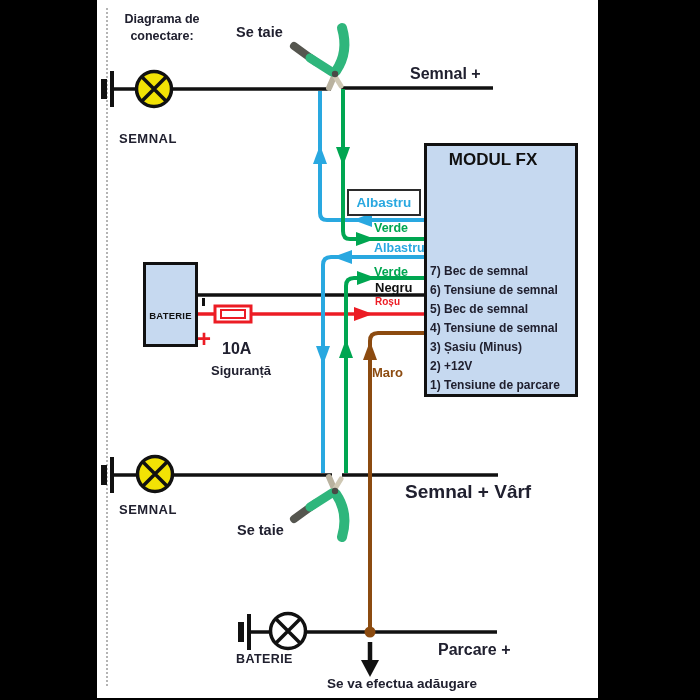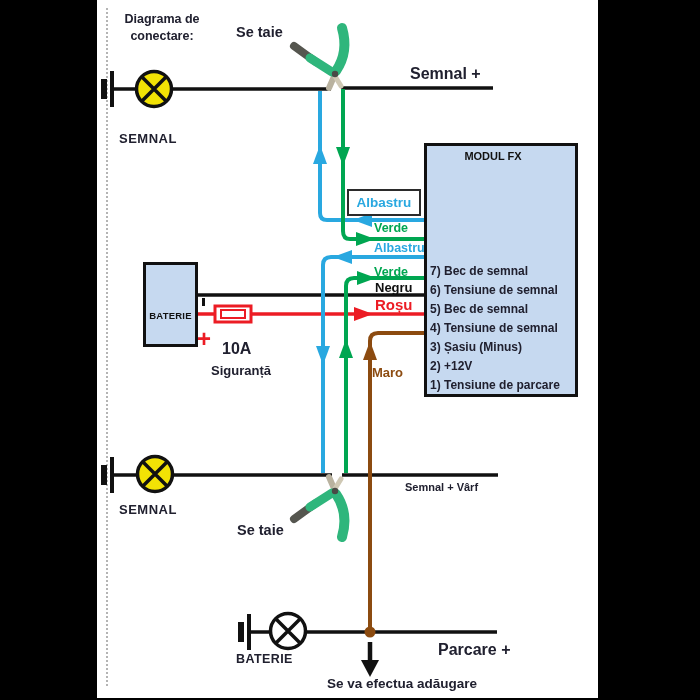--- a/index.html
+++ b/index.html
@@ -11,46 +11,46 @@
   svg.diagram{position:absolute;left:0;top:0;}
   .lbl{position:absolute;font-weight:bold;color:#20202f;white-space:nowrap;}
   .center{text-align:center;}
   .title{left:112px;top:11px;width:100px;font-size:12.5px;line-height:17px;}
   .se-taie-top{left:236px;top:24px;font-size:14.5px;}
   .se-taie-bottom{left:237px;top:522px;font-size:14.5px;}
   .semnal-top{left:119px;top:131px;font-size:13px;letter-spacing:.5px;}
   .semnal-bottom{left:119px;top:502px;font-size:13px;letter-spacing:.5px;}
   .parcare{left:236px;top:652px;font-size:12.5px;letter-spacing:.4px;}
   .semnal-plus{left:410px;top:65px;font-size:16px;}
-  .semnal-varf{left:405px;top:481px;font-size:11px;}
+  .semnal-varf{left:405px;top:481px;font-size:19px;}
   .parcare-plus{left:410px;top:641px;font-size:16px;padding-left:28px;}
   .adaugare{left:327px;top:676px;font-size:13.5px;}
   .module{position:absolute;left:424px;top:143px;width:154px;height:254px;
        background:#c6d9f0;border:3px solid #111;box-sizing:border-box;}
   .module-title{position:absolute;left:424px;top:150px;width:138px;text-align:center;
-       font-size:11px;font-weight:bold;color:#111;}
+       font-size:17px;font-weight:bold;color:#111;}
   .pin{position:absolute;left:430px;width:146px;font-size:12px;font-weight:bold;color:#20202f;margin-top:33px;}
   .battery{position:absolute;left:143px;top:262px;width:55px;height:85px;
        background:#c6d9f0;border:3px solid #111;box-sizing:border-box;}
   .battery-label{position:absolute;left:143px;top:310px;width:55px;text-align:center;
        font-size:9.5px;font-weight:bold;color:#111;letter-spacing:.2px;}
   .plus-sign{left:197px;top:325px;font-size:24px;color:#ec1c24;}
   .amp{left:222px;top:340px;font-size:16px;}
   .siguranta{left:211px;top:363px;font-size:13px;}
   .albastru-box{position:absolute;left:347px;top:189px;width:74px;height:27px;
        background:#fff;border:2px solid #2b2b2b;box-sizing:border-box;
        display:flex;align-items:center;justify-content:center;
        font-size:13.5px;font-weight:bold;color:#29a8e0;}
   .c-blue{color:#29a8e0;}  .c-green{color:#00a651;}  .c-black{color:#111;}
   .c-red{color:#ec1c24;}   .c-brown{color:#8c4b10;margin-top:48px;}
   .verde1{left:374px;top:221px;font-size:12.5px;}
   .albastru2{left:374px;top:241px;font-size:12.5px;}
   .verde2{left:374px;top:265px;font-size:12.5px;}
   .negru{left:375px;top:280px;font-size:13px;}
-  .rosu{left:375px;top:296px;font-size:15px;}
+  .rosu{left:375px;top:296px;font-size:10px;}
   .maro{left:372px;top:317px;font-size:13px;}
 </style>
 </head>
 <body>
 
 <div class="page"></div>
 <div class="dotted-margin"></div>
 
 <svg class="diagram" width="700" height="700" viewBox="0 0 700 700">
 

